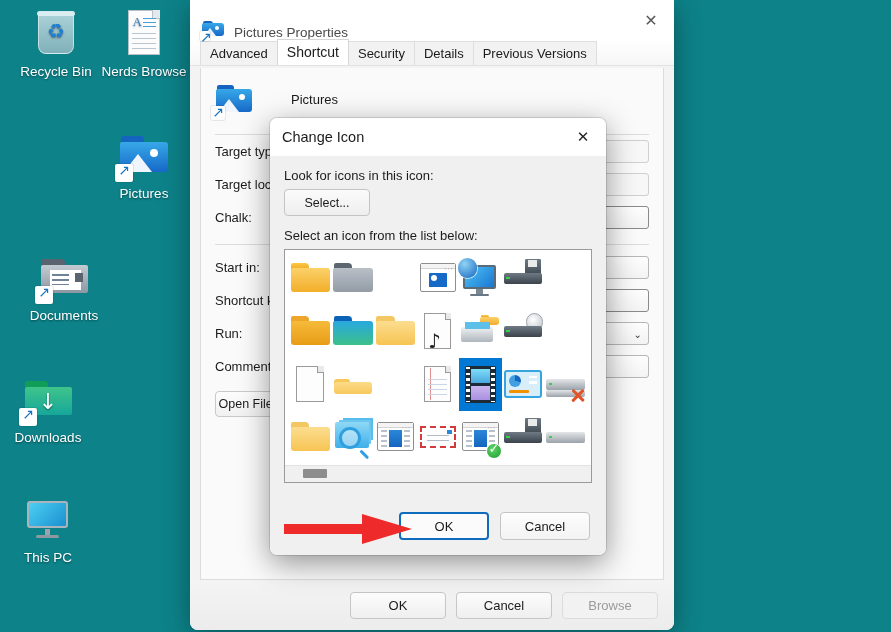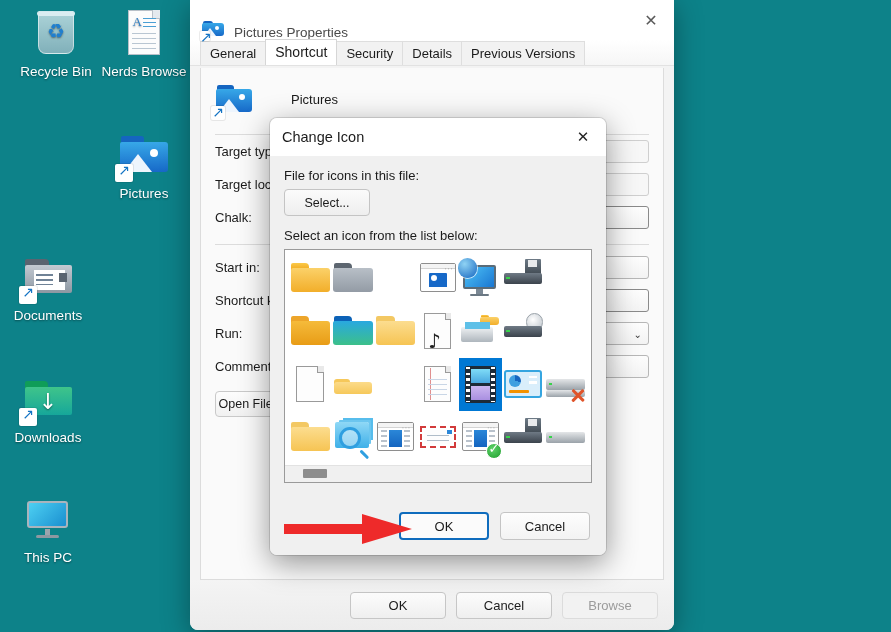--- a/index.html
+++ b/index.html
@@ -510,21 +510,21 @@
           <div class="back"></div>
           <div class="front"></div>
           <div class="mtn"></div>
           <div class="sun"></div>
         </div>
       <div class="shortcut-badge"></div>
     </div>
     <span class="label">Pictures</span>
   </div>
 
-  <div class="desk-icon" style="left:0px;  top:252px;">
+  <div class="desk-icon" style="left:16px;  top:252px;">
     <div class="glyph">
       <div class="docfolder">
           <div class="bk"></div>
           <div class="fr"></div>
           <div class="card"></div>
           <div class="sq"></div>
         </div>
       <div class="shortcut-badge"></div>
     </div>
     <span class="label">Documents</span>
@@ -562,21 +562,21 @@
           <div class="mtn" style="border-left-width:6px;border-right-width:6px;border-bottom-width:8px;"></div>
           <div class="sun" style="width:4px;height:4px;"></div>
         </div>
       <div class="shortcut-badge" style="width:10px;height:10px;left:-2px;bottom:-1px;"></div>
     </div>
     <div id="props-title-text">Pictures Properties</div>
     <div id="props-close">✕</div>
   </div>
 
   <div id="tabstrip">
-    <div class="tab">General</div>
+    <div class="tab">Advanced</div>
     <div class="tab active">Shortcut</div>
     <div class="tab">Security</div>
     <div class="tab">Details</div>
     <div class="tab">Previous Versions</div>
   </div>
 
   <div id="tabpanel">
 
     <div class="hdr-row">
       <div class="hdr-icon">
@@ -648,21 +648,21 @@
 </div>
 
 <div id="chicon">
 
   <div id="chicon-titlebar">
     <div id="chicon-title">Change Icon</div>
     <div id="chicon-close">✕</div>
   </div>
 
   <div id="chicon-body">
-    <div class="ci-label">File for icons in this file:</div>
+    <div class="ci-label">Look for icons in this icon:</div>
 
     <div class="ci-pathrow">
       <div id="ci-browse">Select...</div>
     </div>
 
     <div class="ci-label">Select an icon from the list below:</div>
 
     <div id="ci-listbox">
       <div id="icon-grid">
 

